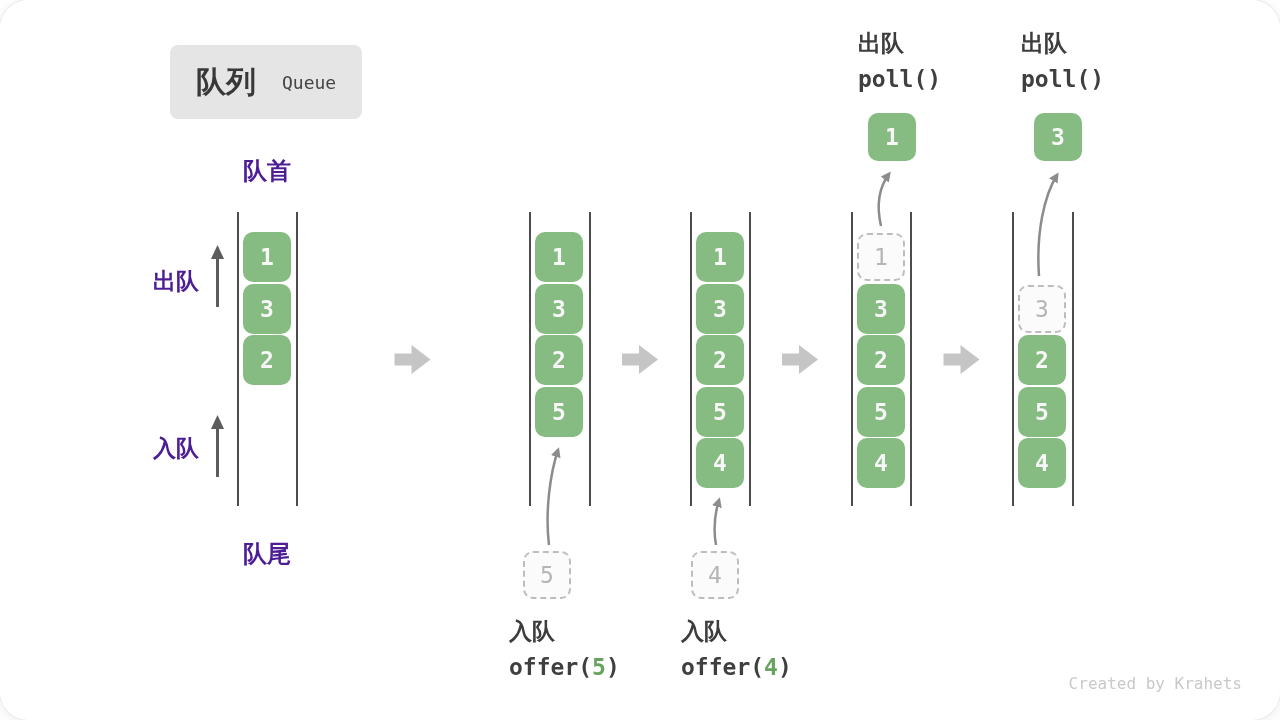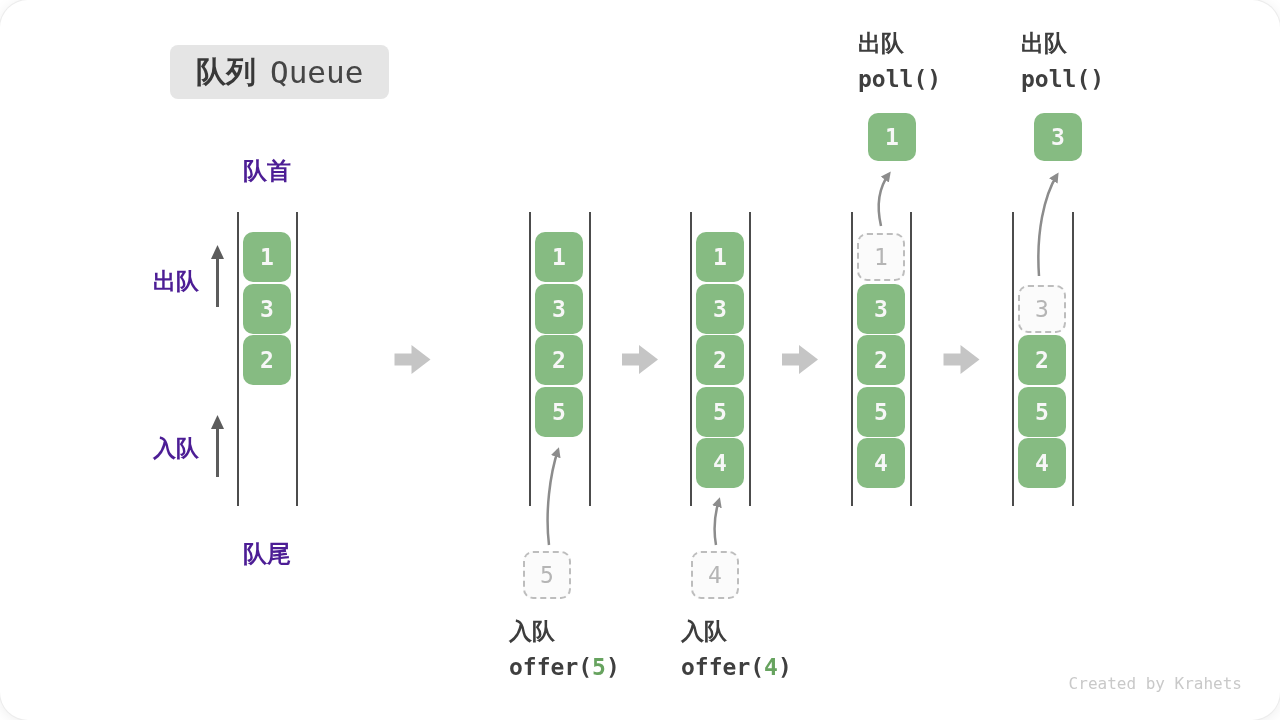--- a/index.html
+++ b/index.html
@@ -15,37 +15,38 @@
     background: #ffffff;
     border-radius: 28px;
     box-shadow: 0 0 0 1px #ececec, 0 2px 14px rgba(0,0,0,0.08);
     overflow: hidden;
   }
   
   .badge {
     position: absolute;
     left: 170px; top: 45px;
     height: 46px;
-    padding: 4px 26px;
+    padding: 14px 26px;
     background: #e5e5e5;
     border-radius: 8px;
     display: flex;
     align-items: center;
     gap: 14px;
   }
   .badge .zh {
     font-size: 30px;
     font-weight: 700;
     color: #383838;
   }
   .badge .en {
     font-family: "DejaVu Sans Mono", "Liberation Mono", monospace;
-    font-size: 31px;
+    font-size: 18px;
     font-weight: 500;
     color: #454545;
+    margin-left: 12px;
   }
   
   .lbl {
     position: absolute;
     font-weight: 700;
     color: #4c1d95;
     white-space: nowrap;
   }
   .lbl-head   { left: 243px; top: 155px; font-size: 24px; }
   .lbl-tail   { left: 243px; top: 538px; font-size: 24px; }

